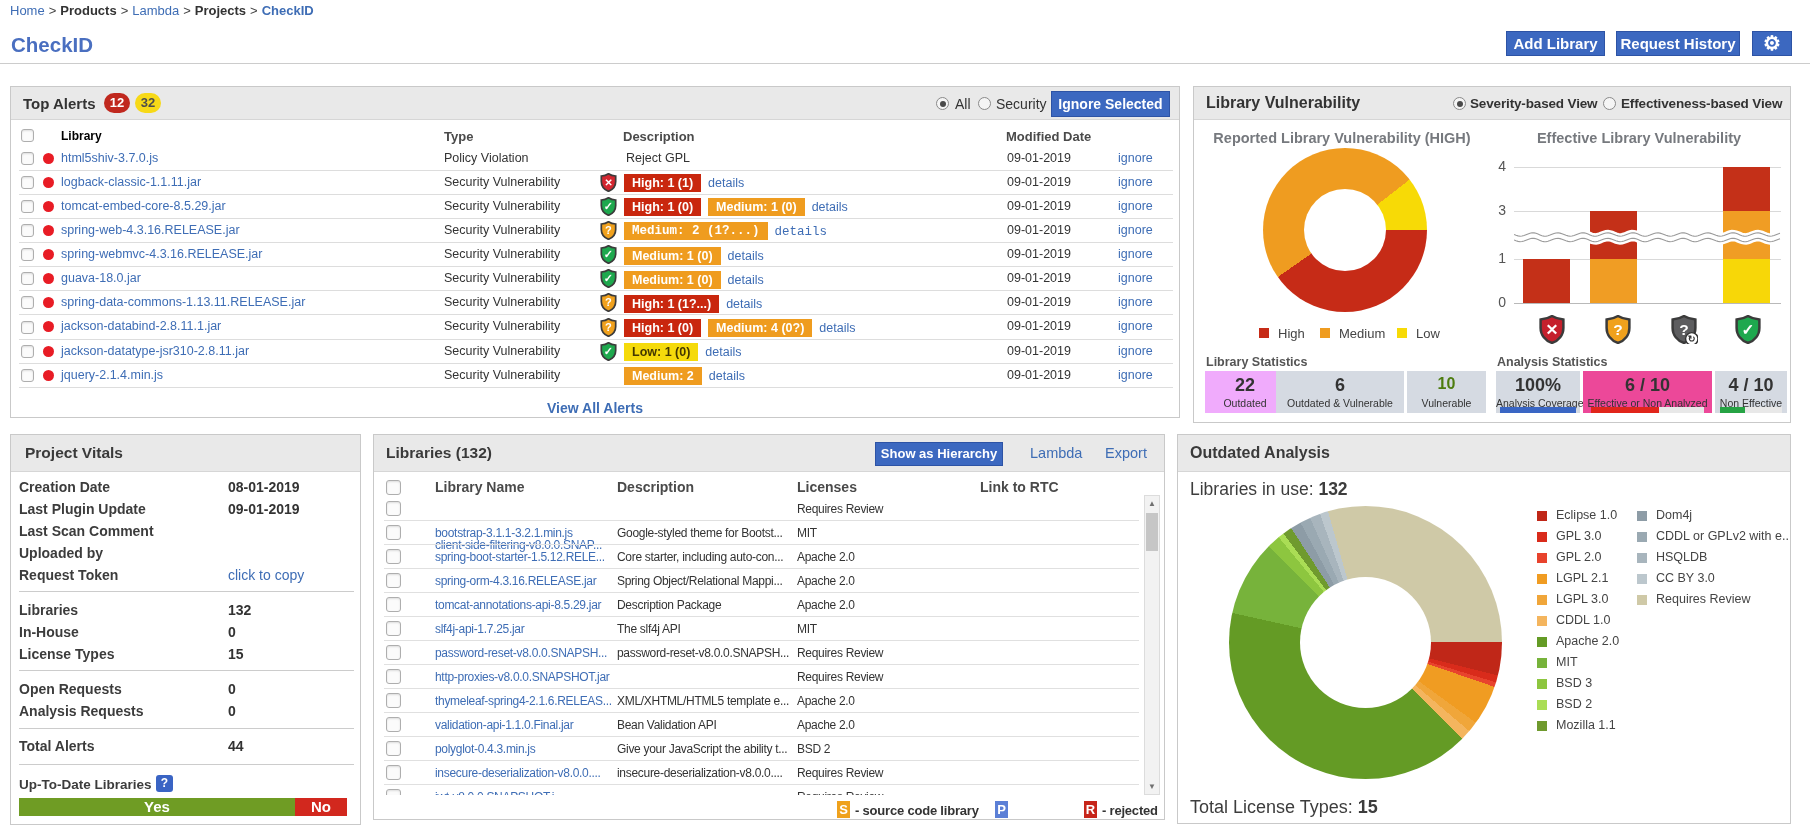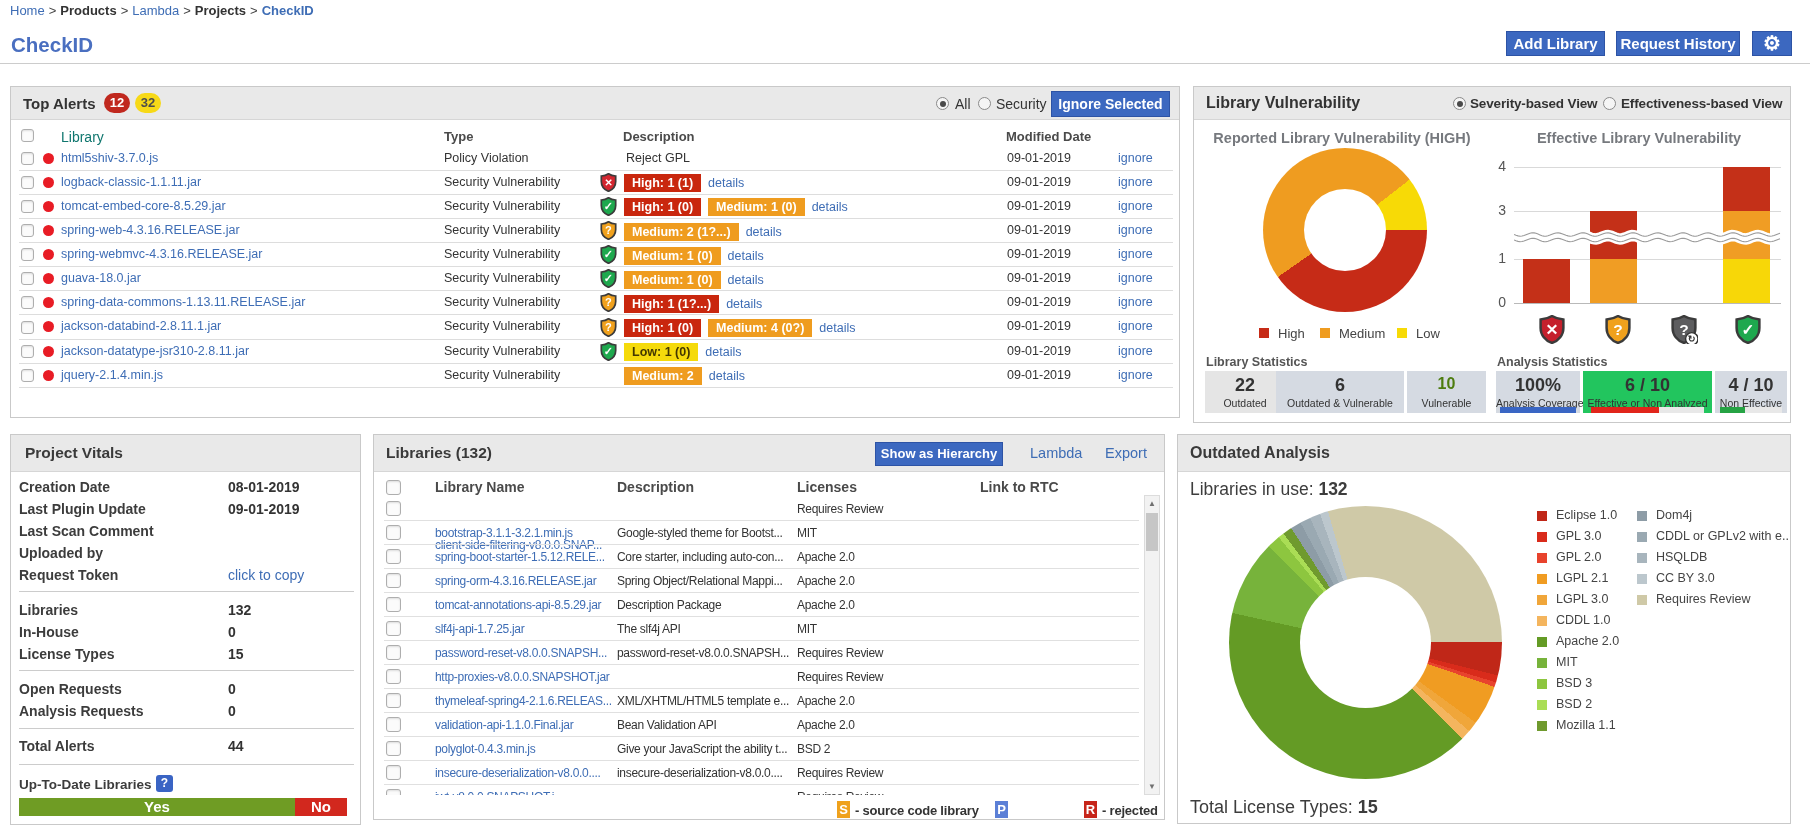--- a/index.html
+++ b/index.html
@@ -38,21 +38,21 @@
  <div class="phead" style="height:32px;"></div>
  <div class="abs" style="left:12px;top:8px;font-size:15px;font-weight:bold;color:#333;">Top Alerts</div>
  <div class="abs" style="left:93px;top:6px;width:26px;height:20px;border-radius:10px;background:#c0281e;color:#fff;font-weight:bold;font-size:13px;text-align:center;line-height:20px;">12</div>
  <div class="abs" style="left:124px;top:6px;width:26px;height:20px;border-radius:10px;background:#f7d917;color:#4c4c4c;font-weight:bold;font-size:13px;text-align:center;line-height:20px;">32</div>
  <div class="radio on" style="left:925px;top:10px;"></div>
  <div class="abs" style="left:944px;top:9px;font-size:14px;">All</div>
  <div class="radio" style="left:967px;top:10px;"></div>
  <div class="abs" style="left:985px;top:9px;font-size:14px;">Security</div>
  <div class="btn" style="left:1040px;top:4px;width:119px;height:26px;line-height:24px;font-size:14px;">Ignore Selected</div>
  <div class="chk" style="left:10px;top:42px;"></div>
- <div class="abs" style="left:50px;top:42px;font-size:14px;font-weight:normal;color:#0f766e;">Library</div>
+ <div class="abs" style="left:50px;top:42px;font-size:12px;font-weight:bold;color:#000000;">Library</div>
  <div class="abs" style="left:433px;top:42px;font-size:13px;font-weight:bold;color:#4a4a4a;">Type</div>
  <div class="abs" style="left:612px;top:42px;font-size:13px;font-weight:bold;color:#4a4a4a;">Description</div>
  <div class="abs" style="left:995px;top:42px;font-size:13px;font-weight:bold;color:#4a4a4a;">Modified Date</div>
 <div class="chk" style="left:10px;top:65px;"></div>
 <div class="dot" style="left:32px;top:66px;"></div>
 <div class="abs blu f" style="left:50px;top:64px;">html5shiv-3.7.0.js</div>
 <div class="abs f" style="left:433px;top:64px;">Policy Violation</div>
 <div class="abs f" style="left:615px;top:64px;">Reject GPL</div>
 <div class="abs f" style="left:996px;top:64px;">09-01-2019</div>
 <div class="abs blu f" style="left:1107px;top:64px;">ignore</div>
@@ -82,21 +82,21 @@
 <div class="abs blu f" style="left:1107px;top:112px;">ignore</div>
 <div class="rsep" style="left:8px;top:131px;width:1154px;"></div>
 <div class="chk" style="left:10px;top:137px;"></div>
 <div class="dot" style="left:32px;top:138px;"></div>
 <div class="abs blu f" style="left:50px;top:136px;">spring-web-4.3.16.RELEASE.jar</div>
 <div class="abs f" style="left:433px;top:136px;">Security Vulnerability</div>
 <svg width="17" height="19" viewBox="0 0 26 29" style="position:absolute;left:589px;top:134.10000000000002px;">
       <path d="M13 1 C10 3 5.5 4.3 2 4.6 L2 13 C2 20 6.5 25.5 13 28 C19.5 25.5 24 20 24 13 L24 4.6 C20.5 4.3 16 3 13 1 Z" fill="#f0a11d" stroke="#3b3b3b" stroke-width="2.6"></path>
       <text x="13" y="20.5" font-size="17" font-weight="bold" fill="#fff" text-anchor="middle" font-family="Liberation Sans">?</text>
     </svg>
-<div class="abs" style="left:613px;top:135px;"><span class="badge borg" style="margin-right:7px;">Medium: 2 (1?...)</span><span class="blu f">details</span></div>
+<div class="abs" style="left:613px;top:135px;font-family:Liberation Mono, monospace;"><span class="badge borg" style="margin-right:7px;">Medium: 2 (1?...)</span><span class="blu f">details</span></div>
 <div class="abs f" style="left:996px;top:136px;">09-01-2019</div>
 <div class="abs blu f" style="left:1107px;top:136px;">ignore</div>
 <div class="rsep" style="left:8px;top:155px;width:1154px;"></div>
 <div class="chk" style="left:10px;top:161px;"></div>
 <div class="dot" style="left:32px;top:162px;"></div>
 <div class="abs blu f" style="left:50px;top:160px;">spring-webmvc-4.3.16.RELEASE.jar</div>
 <div class="abs f" style="left:433px;top:160px;">Security Vulnerability</div>
 <svg width="17" height="19" viewBox="0 0 26 29" style="position:absolute;left:589px;top:158.2px;">
       <path d="M13 1 C10 3 5.5 4.3 2 4.6 L2 13 C2 20 6.5 25.5 13 28 C19.5 25.5 24 20 24 13 L24 4.6 C20.5 4.3 16 3 13 1 Z" fill="#1ea84e" stroke="#3b3b3b" stroke-width="2.6"></path>
       <text x="13" y="20.5" font-size="17" font-weight="bold" fill="#fff" text-anchor="middle" font-family="Liberation Sans">✓</text>
@@ -154,20 +154,21 @@
 <div class="abs blu f" style="left:1107px;top:257px;">ignore</div>
 <div class="rsep" style="left:8px;top:276px;width:1154px;"></div>
 <div class="chk" style="left:10px;top:282px;"></div>
 <div class="dot" style="left:32px;top:283px;"></div>
 <div class="abs blu f" style="left:50px;top:281px;">jquery-2.1.4.min.js</div>
 <div class="abs f" style="left:433px;top:281px;">Security Vulnerability</div>
 <div class="abs" style="left:613px;top:279px;"><span class="badge borg" style="margin-right:7px;">Medium: 2</span><span class="blu f">details</span></div>
 <div class="abs f" style="left:996px;top:281px;">09-01-2019</div>
 <div class="abs blu f" style="left:1107px;top:281px;">ignore</div>
 <div class="rsep" style="left:8px;top:300px;width:1154px;"></div>
+ <div class="abs" style="left:0;top:313px;width:100%;text-align:center;font-size:14px;font-weight:bold;color:#3e6db5;">View All Alerts</div>
 </div>
 
 <div class="panel" style="left:1193px;top:86px;width:598px;height:337px;">
  <div class="phead" style="height:32px;"></div>
  <div class="abs" style="left:12px;top:7px;font-size:16px;font-weight:bold;color:#333;">Library Vulnerability</div>
  <div class="radio on" style="left:259px;top:10px;"></div>
  <div class="abs" style="left:276px;top:9px;font-size:13.5px;font-weight:bold;white-space:nowrap;letter-spacing:-0.15px;">Severity-based View</div>
  <div class="radio" style="left:409px;top:10px;"></div>
  <div class="abs" style="left:427px;top:9px;font-size:13.5px;font-weight:bold;white-space:nowrap;letter-spacing:-0.15px;">Effectiveness-based View</div>
  <div class="abs" style="left:3px;top:43px;width:290px;text-align:center;font-size:14.5px;font-weight:bold;color:#76797e;white-space:nowrap;">Reported Library Vulnerability (HIGH)</div>
@@ -213,38 +214,38 @@
       <text x="13" y="19.5" font-size="15" font-weight="bold" fill="#fff" text-anchor="middle" font-family="Liberation Sans">?</text>
       <circle cx="20.5" cy="23" r="6" fill="#fff" stroke="#333" stroke-width="1.4"></circle>
       <text x="20.5" y="26.5" font-size="9" font-weight="bold" fill="#333" text-anchor="middle" font-family="Liberation Sans">↻</text>
     </svg>
 <svg width="28" height="29" viewBox="0 0 26 28" style="position:absolute;left:540px;top:228px;">
       <path d="M13 1 C10 2.9 5.5 4.1 2 4.4 L2 12.5 C2 19.3 6.5 24.6 13 27 C19.5 24.6 24 19.3 24 12.5 L24 4.4 C20.5 4.1 16 2.9 13 1 Z" fill="#1ea84e" stroke="#3b3b3b" stroke-width="2.4"></path>
       <text x="13" y="19.5" font-size="15" font-weight="bold" fill="#fff" text-anchor="middle" font-family="Liberation Sans">✓</text>
     </svg>
  <div class="abs" style="left:12px;top:268px;font-size:12.5px;font-weight:bold;color:#555;">Library Statistics</div>
  <div class="abs" style="left:303px;top:268px;font-size:12.5px;font-weight:bold;color:#555;">Analysis Statistics</div>
-<div class="abs" style="left:11px;top:284px;width:80px;height:42px;background:#e5e5e5;">
+<div class="abs" style="left:11px;top:284px;width:80px;height:42px;background:#f0abfc;">
       <div style="position:absolute;left:0;top:4px;width:100%;text-align:center;font-size:18px;font-weight:bold;color:#333;">22</div>
       <div style="position:absolute;left:0;top:26px;width:100%;text-align:center;font-size:10.5px;color:#333;white-space:nowrap;">Outdated</div>
     </div>
 <div class="abs" style="left:82px;top:284px;width:128px;height:42px;background:#d5dae2;">
       <div style="position:absolute;left:0;top:4px;width:100%;text-align:center;font-size:18px;font-weight:bold;color:#333;">6</div>
       <div style="position:absolute;left:0;top:26px;width:100%;text-align:center;font-size:10.5px;color:#333;white-space:nowrap;">Outdated &amp; Vulnerable</div>
     </div>
 <div class="abs" style="left:213px;top:284px;width:79px;height:42px;background:#d5dae2;">
       <div style="position:absolute;left:0;top:4px;width:100%;text-align:center;font-size:16px;font-weight:bold;color:#4d7c0f;">10</div>
       <div style="position:absolute;left:0;top:26px;width:100%;text-align:center;font-size:10.5px;color:#333;white-space:nowrap;">Vulnerable</div>
     </div>
 <div class="abs" style="left:302px;top:284px;width:84px;height:42px;background:#d5dae2;">
       <div style="position:absolute;left:0;top:4px;width:100%;text-align:center;font-size:18px;font-weight:bold;color:#333;">100%</div>
       <div style="position:absolute;left:0;top:26px;width:100%;text-align:center;font-size:10.5px;color:#333;white-space:nowrap;">Analysis Coverage</div>
       <div style="position:absolute;left:4px;bottom:0;width:76px;height:6px;background:#3a66c4;"></div>
     </div>
-<div class="abs" style="left:389px;top:284px;width:129px;height:42px;background:#22c55e;">
+<div class="abs" style="left:389px;top:284px;width:129px;height:42px;background:#ec4899;">
       <div style="position:absolute;left:0;top:4px;width:100%;text-align:center;font-size:18px;font-weight:bold;color:#333;">6 / 10</div>
       <div style="position:absolute;left:0;top:26px;width:100%;text-align:center;font-size:10.5px;color:#333;white-space:nowrap;">Effective or Non Analyzed</div>
       <div style="position:absolute;left:8px;bottom:0;width:113px;height:6px;background:#e8e8e8;"></div>
       <div style="position:absolute;left:8px;bottom:0;width:68px;height:6px;background:#e1251b;"></div>
     </div>
 <div class="abs" style="left:521px;top:284px;width:72px;height:42px;background:#d5dae2;">
       <div style="position:absolute;left:0;top:4px;width:100%;text-align:center;font-size:18px;font-weight:bold;color:#333;">4 / 10</div>
       <div style="position:absolute;left:0;top:26px;width:100%;text-align:center;font-size:10.5px;color:#333;white-space:nowrap;">Non Effective</div>
       <div style="position:absolute;left:5px;bottom:0;width:62px;height:6px;background:#e8e8e8;"></div>
       <div style="position:absolute;left:5px;bottom:0;width:25px;height:6px;background:#26a344;"></div>

